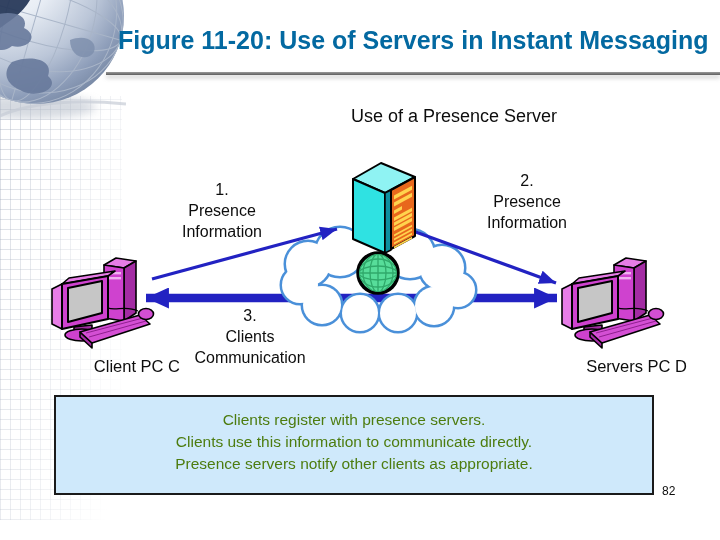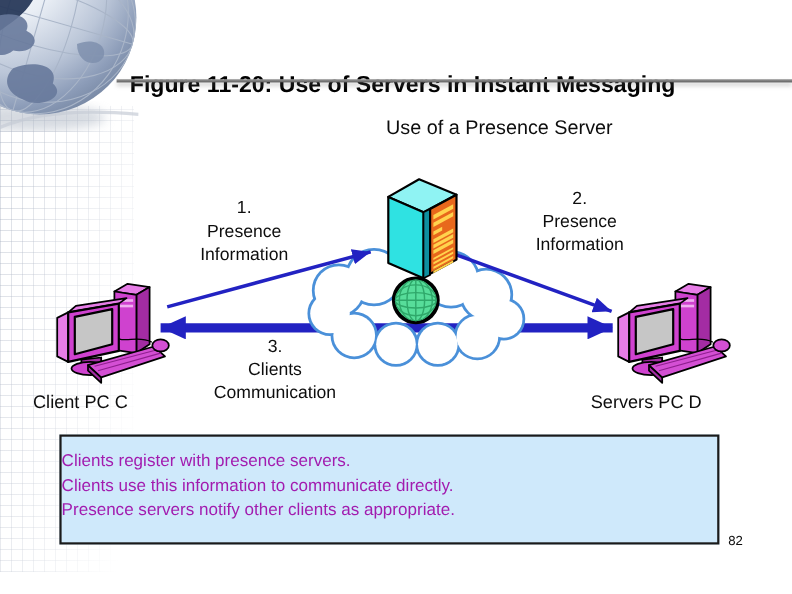--- a/index.html
+++ b/index.html
@@ -12,47 +12,47 @@
     position:absolute;left:0;top:96px;width:122px;height:424px;
     background:
       repeating-linear-gradient(0deg, rgba(150,160,180,.38) 0 1px, transparent 1px 10px),
       repeating-linear-gradient(90deg, rgba(150,160,180,.38) 0 1px, transparent 1px 10px);
     -webkit-mask-image:linear-gradient(100deg, rgba(0,0,0,.95), rgba(0,0,0,0) 92%);
     mask-image:linear-gradient(100deg, rgba(0,0,0,.95), rgba(0,0,0,0) 92%);
   }
   .corner-globe{position:absolute;left:0;top:0;}
   .title{
     position:absolute;left:118px;top:26px;width:596px;
-    font-size:21px;font-weight:bold;white-space:nowrap;color:#000000;margin-top:40px;
+    font-size:25px;font-weight:bold;white-space:nowrap;color:#0369a1;
   }
   .divider{
     position:absolute;left:106px;top:72px;width:614px;height:3px;
     background:linear-gradient(to bottom,#9a9a9a,#5e5e5e);
     box-shadow:0 3px 4px rgba(110,110,110,.35);
   }
   .subtitle{
     position:absolute;left:157px;top:106px;width:400px;
     text-align:right;font-size:18px;color:#0d0d0d;
   }
   .diagram-svg{position:absolute;left:0;top:0;}
   .icon-abs{position:absolute;}
   .server-svg{left:349px;top:155px;}
   .pc-left{left:46px;top:253px;}
   .pc-right{left:556px;top:253px;}
   .step-label{position:absolute;text-align:center;font-size:16px;line-height:21px;color:#0d0d0d;}
   .step1{left:147px;top:179px;width:150px;}
   .step2{left:452px;top:170px;width:150px;}
   .step3{left:162px;top:305px;width:176px;}
-  .client-label{position:absolute;text-align:left;font-size:16.5px;color:#0d0d0d;}
+  .client-label{position:absolute;text-align:right;font-size:16.5px;color:#0d0d0d;}
   .client-c{left:30px;top:357px;width:150px;}
   .client-d{left:537px;top:357px;width:150px;}
   .note-box{
     position:absolute;left:54px;top:395px;width:600px;height:100px;
     box-sizing:border-box;background:#cfe9fb;border:2px solid #1a1a1a;
-    text-align:left;padding-top:12px;font-size:15.5px;line-height:22px;color:#a21caf;
+    text-align:center;padding-top:12px;font-size:15.5px;line-height:22px;color:#4d7c0f;
   }
   .page-number{position:absolute;left:662px;top:484px;width:40px;font-size:12px;color:#0d0d0d;}
   .cloud-stroke{fill:#ffffff;stroke:#4a90d9;stroke-width:5;}
   .cloud-fill{fill:#ffffff;}
   .arrow-line{stroke:#2222c2;}
 </style>
 </head>
 <body>
 
 <div class="slide">

